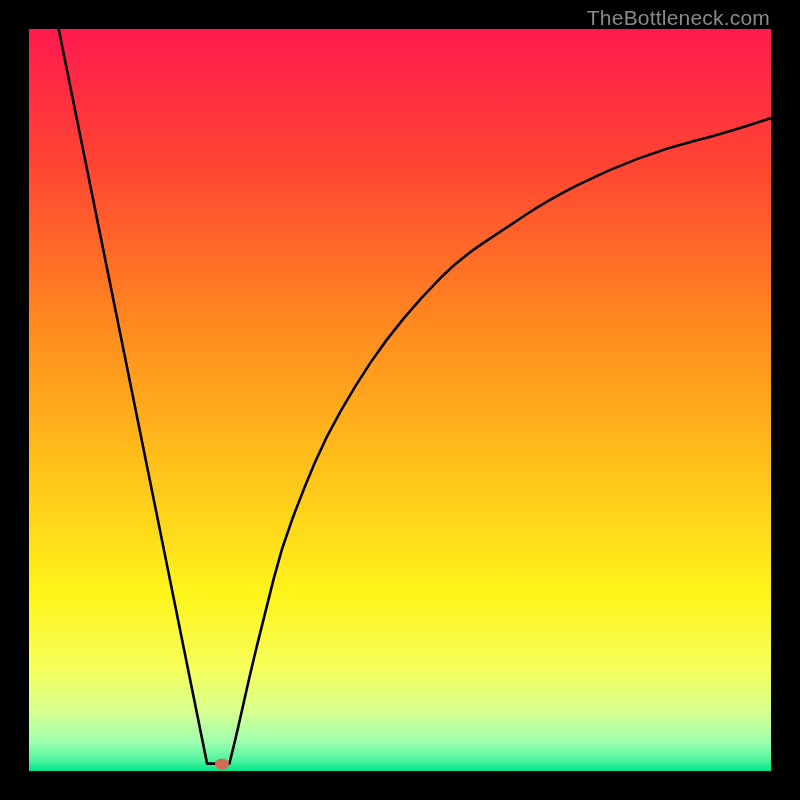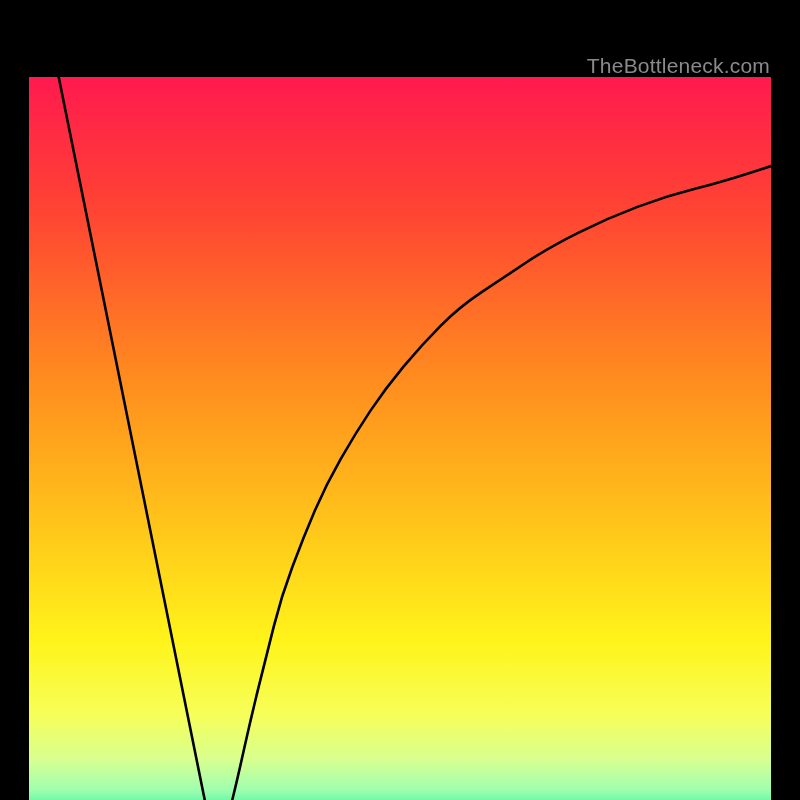--- a/index.html
+++ b/index.html
@@ -11,21 +11,20 @@
     overflow: hidden;
     font-family: Arial, Helvetica, sans-serif;
   }
   .frame {
     position: absolute;
     top: 0;
     left: 0;
     width: 800px;
     height: 584px;
     background: #000;
-    margin-top: 48px;
   }
   .plot-area {
     position: absolute;
     top: 29px;
     left: 29px;
     width: 742px;
     height: 742px;
     overflow: hidden;
   }
   .gradient-bg {

